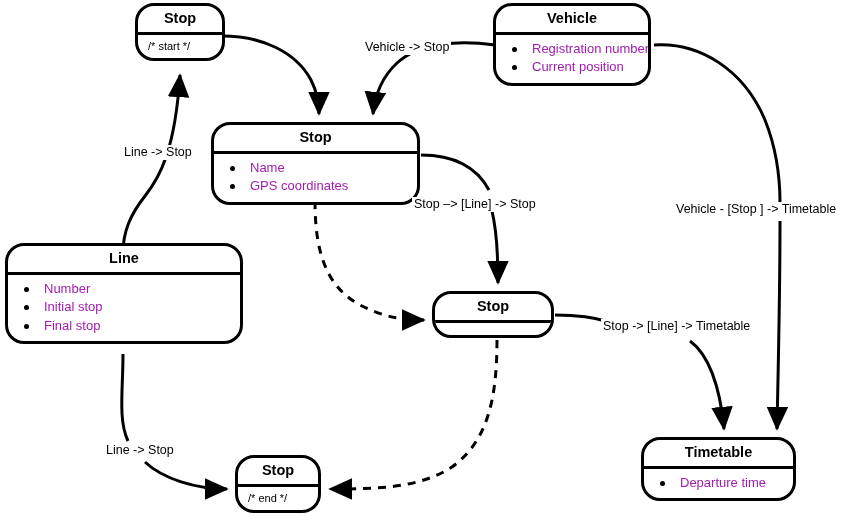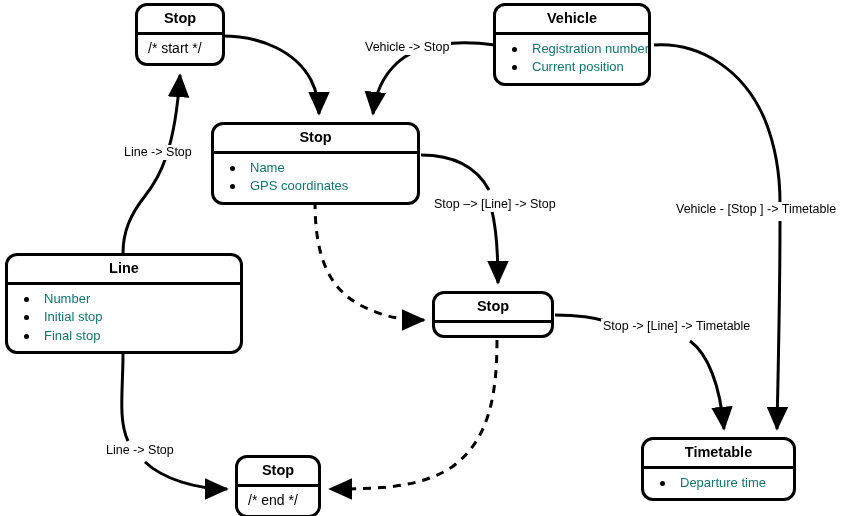--- a/index.html
+++ b/index.html
@@ -21,21 +21,21 @@
     position: absolute;
     left: 0;
     top: 0;
     width: 850px;
     height: 516px;
   }
   .uml-class {
     position: absolute;
     box-sizing: border-box;
     border: 3px solid #000000;
-    border-radius: 12px;
+    border-radius: 19px;
     background: #ffffff;
     overflow: hidden;
   }
   .uml-title {
     text-align: center;
     font-weight: bold;
     font-size: 14.5px;
     color: #000000;
     line-height: 1.1;
     padding: 5px 4px 5px 4px;
@@ -47,56 +47,56 @@
   }
   .uml-body {
     padding: 5px 6px 6px 6px;
   }
   .uml-body.plain {
     padding: 4px 10px 4px 10px;
   }
   .uml-attr {
     position: relative;
     font-size: 13px;
-    color: #0f766e;
+    color: #a21caf;
     line-height: 1.42;
     padding-left: 30px;
     white-space: nowrap;
   }
   .uml-attr::before {
     content: "";
     position: absolute;
     left: 10px;
     top: 7px;
     width: 5px;
     height: 5px;
     border-radius: 50%;
     background: #000000;
   }
   .uml-note {
-    font-size: 14px;
+    font-size: 11px;
     color: #000000;
     line-height: 1.4;
     white-space: nowrap;
   }
   .edge-label {
     position: absolute;
     font-size: 12.5px;
     color: #000000;
     background: #ffffff;
     white-space: nowrap;
     padding: 0 2px;
     line-height: 1.2;
   }
 
   
   #box-stop-start   { left: 135px; top: 3px;   width: 90px;  }
   #box-vehicle      { left: 493px; top: 3px;   width: 158px; }
   #box-stop-main    { left: 211px; top: 122px; width: 209px; }
-  #box-line         { left: 5px;   top: 253px; width: 238px; height: 101px; }
+  #box-line         { left: 5px;   top: 243px; width: 238px; height: 101px; }
   #box-stop-mid     { left: 432px; top: 291px; width: 122px; height: 47px; }
   #box-timetable    { left: 641px; top: 437px; width: 155px; }
   #box-stop-end     { left: 235px; top: 455px; width: 86px;  }
 </style>
 </head>
 <body>
 
 <div id="diagram-root">
 
   <svg id="edge-layer" viewBox="0 0 850 516" width="850" height="516" xmlns="http://www.w3.org/2000/svg">
@@ -187,21 +187,21 @@
     <div class="uml-divider"></div>
     <div class="uml-body">
       <div class="uml-attr">Departure time</div>
     </div>
   </div>
 
   <div class="edge-label" style="left:122px; top:145px;">Line -&gt; Stop</div>
 
   <div class="edge-label" style="left:363px; top:40px;">Vehicle -&gt; Stop</div>
 
-  <div class="edge-label" style="left:432px; top:197px;">Stop –&gt; [Line] -&gt; Stop</div>
+  <div class="edge-label" style="left:412px; top:197px;">Stop –&gt; [Line] -&gt; Stop</div>
 
   <div class="edge-label" style="left:601px; top:319px;">Stop -&gt; [Line]  -&gt; Timetable</div>
 
   <div class="edge-label" style="left:674px; top:202px;">Vehicle - [Stop ] -&gt; Timetable</div>
 
   <div class="edge-label" style="left:104px; top:443px;">Line -&gt; Stop</div>
 
 </div>
 
 </body></html>

